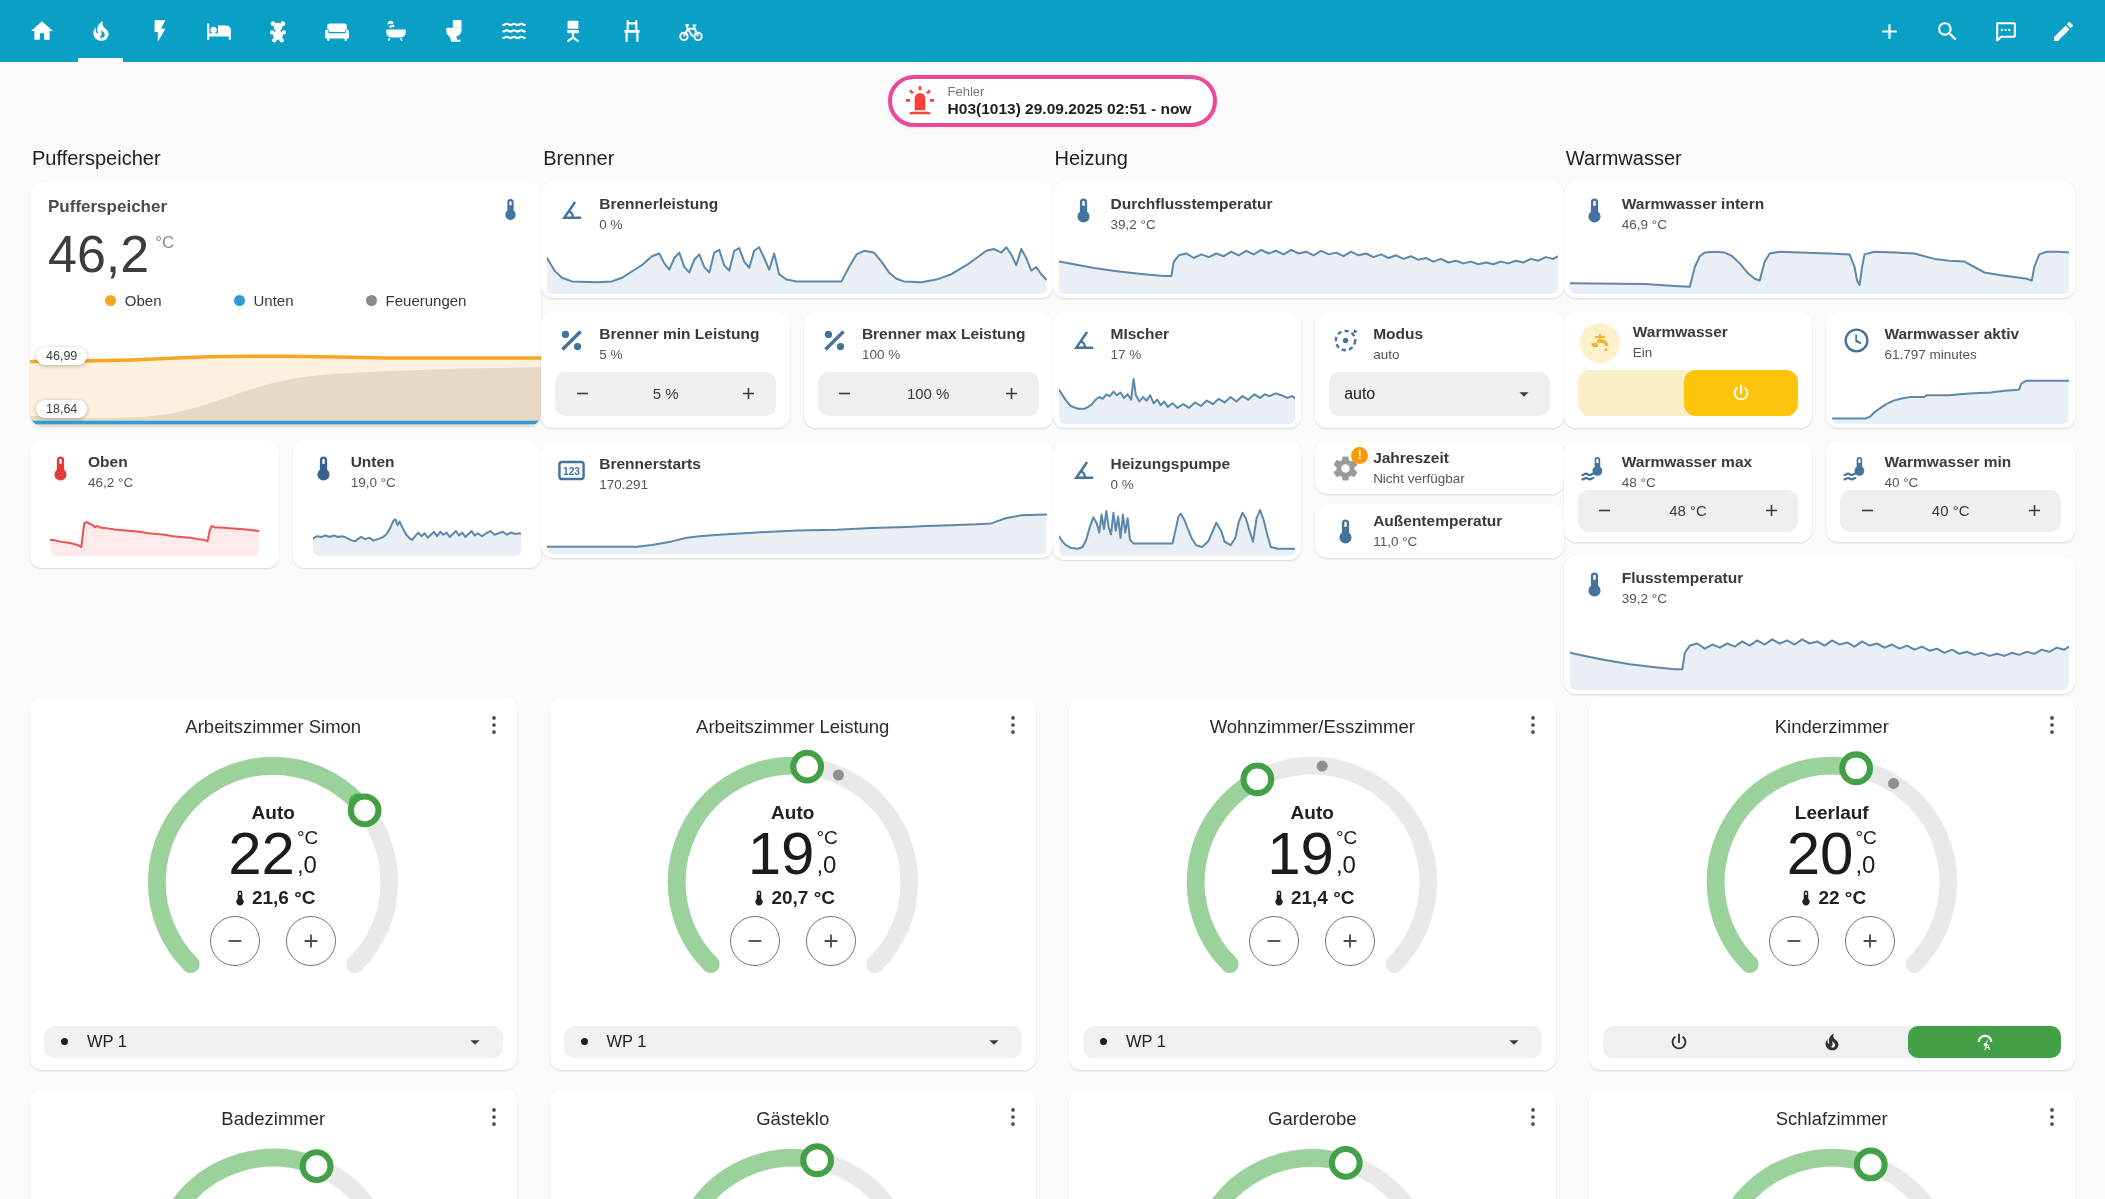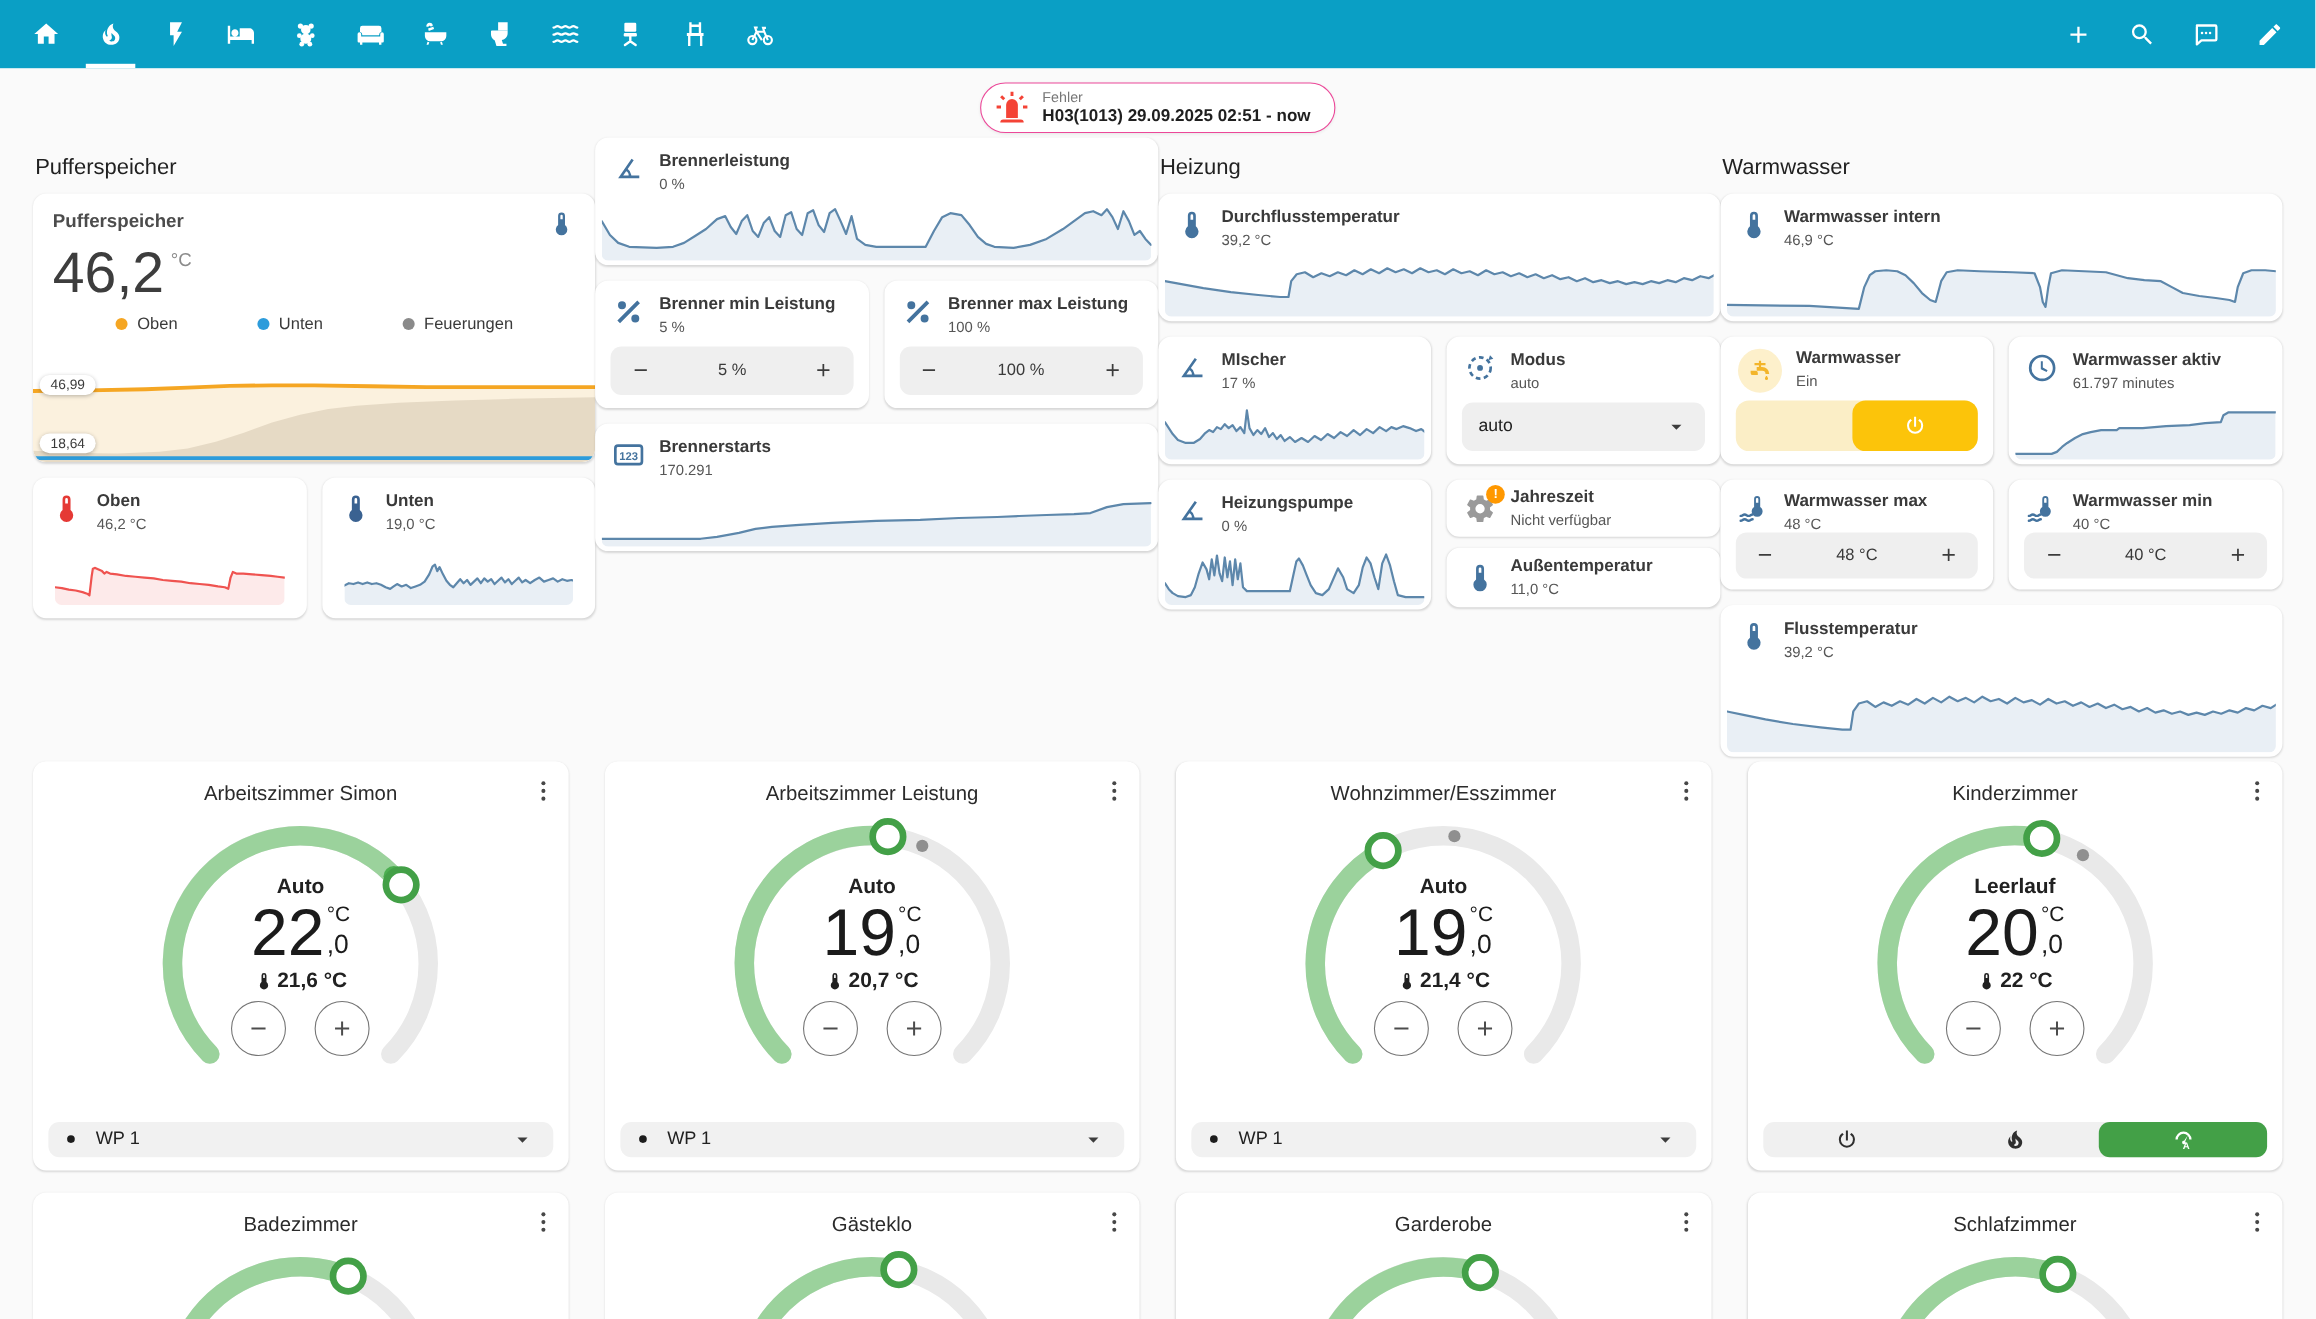--- a/index.html
+++ b/index.html
@@ -12,21 +12,21 @@
   .appbar { height:62px; background:#0a9fc5; display:flex; align-items:stretch; padding:0 12px; }
   .tab { width:59px; display:flex; align-items:center; justify-content:center; position:relative; color:#fff; cursor:pointer; }
   .tab svg { width:26px; height:26px; }
   .tab.active::after { content:""; position:absolute; left:7px; right:7px; bottom:0; height:4px; background:#fff; }
   .appbar-right { margin-left:auto; display:flex; align-items:center; gap:18px; padding-right:10px; }
   .abtn { width:40px; height:40px; display:flex; align-items:center; justify-content:center; color:#fff; cursor:pointer; }
   .abtn svg { width:25px; height:25px; }
 
   
   .alert-row { display:flex; justify-content:center; margin:13px 0 4px; }
-  .alert-chip { display:flex; align-items:center; gap:12px; background:#fff; border:1px solid #ec4899;
+  .alert-chip { display:flex; align-items:center; gap:12px; background:#fff; border:4px solid #ec4899;
                 border-radius:26px; padding:5px 22px 5px 12px; box-shadow:0 1px 3px rgba(0,0,0,.08); cursor:pointer; }
   .alert-icon { width:32px; height:32px; color:#f44336; }
   .alert-label { font-size:13px; color:#767676; line-height:1.2; }
   .alert-msg { font-size:15.5px; font-weight:700; color:#1f1f1f; }
 
   
   .cols { display:grid; grid-template-columns:repeat(4,1fr); padding:0 30px; align-items:start; }
   .sec-title { font-size:20px; color:#212121; margin:16px 0 12px 2px; }
   .two { display:grid; grid-template-columns:1fr 1fr; gap:14px; margin-top:14px; }
   .stack { display:flex; flex-direction:column; gap:10px; }
@@ -433,20 +433,21 @@
           <svg class="spark" viewBox="0 0 200 60" preserveAspectRatio="none">
             <path class="area" d="M0 36 L4 33 L8 34 L12 32 L16 34 L20 32 L24 34 L28 33 L32 35 L36 38 L40 40 L43 37 L46 34 L50 37 L54 35 L58 39 L62 37 L66 35 L70 31 L74 22 L77 12 L79 10 L81 18 L83 13 L86 22 L89 30 L92 35 L95 38 L98 33 L101 28 L104 33 L107 29 L110 35 L113 31 L116 27 L119 33 L122 27 L125 31 L128 28 L131 34 L134 30 L137 26 L140 32 L143 28 L146 34 L149 30 L152 26 L155 32 L158 29 L162 33 L166 29 L170 26 L174 31 L178 29 L182 27 L186 31 L190 28 L194 30 L198 29 L200 30 L200 60 L0 60 Z"></path>
             <path class="line" d="M0 36 L4 33 L8 34 L12 32 L16 34 L20 32 L24 34 L28 33 L32 35 L36 38 L40 40 L43 37 L46 34 L50 37 L54 35 L58 39 L62 37 L66 35 L70 31 L74 22 L77 12 L79 10 L81 18 L83 13 L86 22 L89 30 L92 35 L95 38 L98 33 L101 28 L104 33 L107 29 L110 35 L113 31 L116 27 L119 33 L122 27 L125 31 L128 28 L131 34 L134 30 L137 26 L140 32 L143 28 L146 34 L149 30 L152 26 L155 32 L158 29 L162 33 L166 29 L170 26 L174 31 L178 29 L182 27 L186 31 L190 28 L194 30 L198 29 L200 30"></path>
           </svg>
         </div>
       </div>
     </div>
   </div>
 
   <div>
+    <div class="sec-title">Brenner</div>
     <div class="card c-chart">
       <div class="head">
         <div class="hicon">
             <svg class="icon">
               <use href="#s-angle"></use>
             </svg>
           </div>
         <div class="htxt">
           <div class="t">Brennerleistung</div>
           <div class="v">0 %</div>

